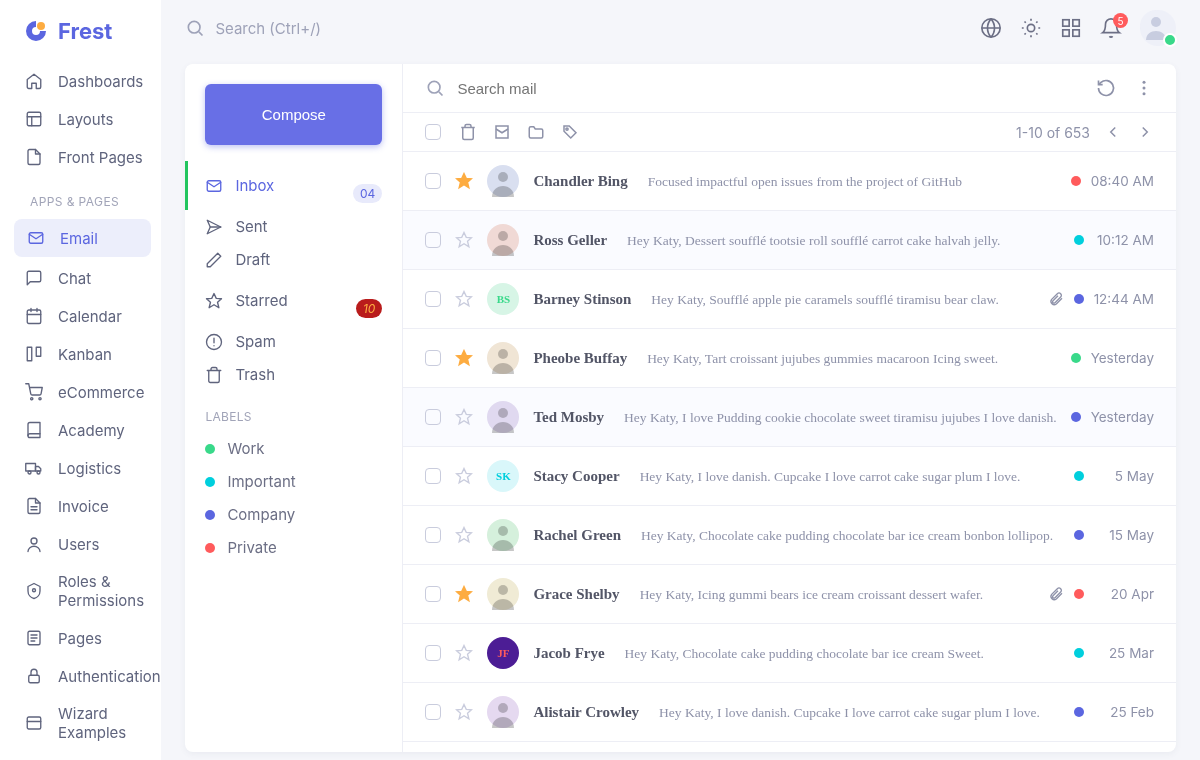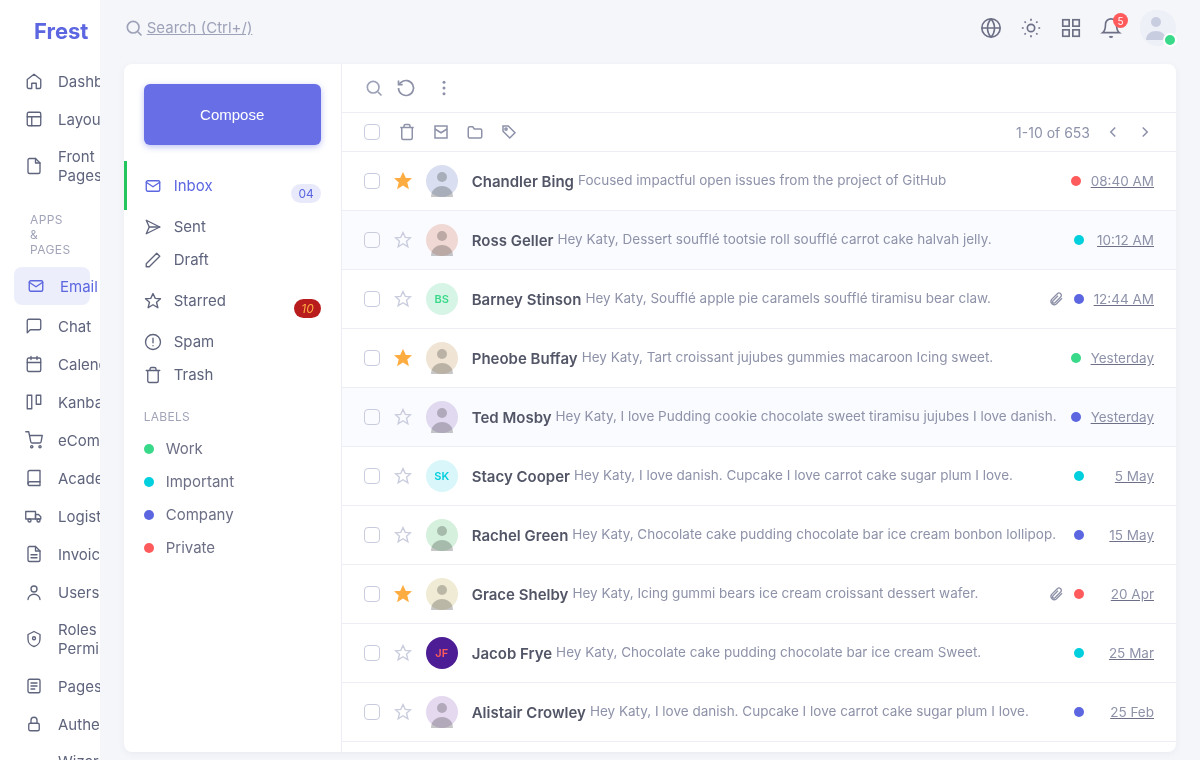--- a/index.html
+++ b/index.html
@@ -9,21 +9,21 @@
 .brand { display: flex; align-items: center; padding: 18px 22px 18px 24px; gap: 10px; }
 .brand-logo { width: 24px; height: 24px; position: relative; }
 .brand-name { font-size: 22px; font-weight: 700; color: #5b66e0; }
 .nav-item { display: flex; align-items: center; padding: 9px 16px 9px 24px; color: #5f647d; cursor: pointer; gap: 14px; }
 .nav-item.active { background: #eceefb; color: #5b66e0; border-radius: 8px; margin: 2px 10px 2px 14px; padding-left: 12px; }
 .nav-icon { width: 20px; height: 20px; display: flex; align-items: center; justify-content: center; flex-shrink: 0; }
 .nav-label { flex: 1; }
 .nav-section { padding: 18px 30px 8px; font-size: 12px; letter-spacing: 0.4px; color: #a1a4b8; text-transform: uppercase; }
 .main { flex: 1; display: flex; flex-direction: column; }
 .topbar { height: 56px; display: flex; align-items: center; padding: 0 24px; gap: 14px; }
-.search-wrap { flex: 1; display: flex; align-items: flex-start; gap: 3px; color: #9ea2b8; text-decoration: underline; }
+.search-wrap { flex: 1; display: flex; align-items: flex-end; gap: 10px; color: #9ea2b8; }
 .topbar-icons { display: flex; align-items: center; gap: 18px; }
 .top-icon { width: 22px; height: 22px; display:flex; align-items:center; justify-content:center; color:#6c6f85; cursor:pointer; position:relative; }
 .bell-badge { position:absolute; top:-4px; right:-6px; background:#ff5b5c; color:#fff; font-size:10px; min-width:15px; height:15px; border-radius:8px; display:flex; align-items:center; justify-content:center; padding:0 3px; }
 .avatar-sm { width:36px; height:36px; border-radius:50%; background:#eef0f8; position:relative; overflow:visible; }
 .avatar-sm::after { content:""; position:absolute; width:10px; height:10px; background:#39d98a; border:2px solid #fff; border-radius:50%; bottom:-1px; right:-1px; }
 .card { margin: 8px 24px; background:#fff; border-radius:8px; box-shadow: 0 2px 6px rgba(90,95,130,0.07); display:flex; flex:1; overflow:hidden; }
 .mail-side { width:218px; border-right:1px solid #edeef5; padding:20px; display:flex; flex-direction:column; }
 .compose-btn { background:#686fe6; color:#fff; border:none; border-radius:6px; padding:22px; font-size:15px; cursor:pointer; box-shadow: 0 2px 6px rgba(91,102,224,0.4); }
 .mail-nav { margin-top: 16px; }
 .mail-nav-item { display:flex; align-items:center; gap:12px; padding: 7px 0 7px 0; cursor:pointer; color:#5f647d; }
@@ -40,25 +40,25 @@
 .mail-toolbar { display:flex; align-items:center; padding:10px 22px; gap:18px; border-bottom:1px solid #edeef5; }
 .chk { width:16px; height:16px; border:1.6px solid #c9ccdd; border-radius:4px; cursor:pointer; flex-shrink:0; }
 .toolbar-icons { display:flex; gap:16px; color:#8e92a9; }
 .toolbar-icons span { cursor:pointer; }
 .page-info { margin-left:auto; color:#8e92a9; font-size:14px; display:flex; align-items:center; gap:14px; }
 .mail-list { flex:1; overflow-y:auto; }
 .mail-row { display:flex; align-items:center; padding:13px 22px; border-bottom:1px solid #edeef5; gap:14px; cursor:pointer; }
 .mail-row.unread { background:#fafbff; }
 .star { color:#c9ccdd; cursor:pointer; width:18px; }
 .star.on { color:#fdac41; }
-.row-avatar { width:32px; height:32px; border-radius:50%; flex-shrink:0; display:flex; align-items:center; justify-content:center; font-size:11px; font-weight:600; color:#fff; }
-.row-text { flex:1; display:flex; align-items:flex-start; gap:4px; min-width:0; }
+.row-avatar { width:32px; height:32px; border-radius:50%; flex-shrink:0; display:flex; align-items:center; justify-content:center; font-size:11px; font-weight:600; color:#fff;font-family:Liberation Serif, serif; }
+.row-text { flex:1; display:flex; align-items:flex-end; gap:20px; min-width:0;font-family:Liberation Serif, serif; }
 .row-name { font-weight:600; color:#525566; white-space:nowrap; }
 .row-subj { color:#8e92a9; font-size:13.5px; white-space:nowrap; overflow:hidden; text-overflow:ellipsis; }
-.row-meta { display:flex; align-items:center; gap:10px; flex-shrink:0;text-decoration:underline; }
+.row-meta { display:flex; align-items:center; gap:10px; flex-shrink:0; }
 .row-time { color:#8e92a9; font-size:13.5px; min-width:60px; text-align:right; }
 .attach { color:#8e92a9; }
 svg { display:block; }
 .head-svg { width:32px; height:32px; }
 </style>
 </head>
 <body>
 
 <aside class="sidebar">
   <div class="brand">
@@ -368,20 +368,21 @@
     </div>
 
     <div class="mail-main">
       <div class="mail-search">
         <span>
             <svg width="20" height="20" viewBox="0 0 24 24" fill="none" stroke="currentColor" stroke-width="2">
               <circle cx="11" cy="11" r="7"></circle>
               <path d="m21 21-4.3-4.3"></path>
             </svg>
           </span>
+        <input placeholder="Search mail" style="">
         <span style="color:#8e92a9">
             <svg width="20" height="20" viewBox="0 0 24 24" fill="none" stroke="currentColor" stroke-width="2">
               <path d="M3 12a9 9 0 1 0 3-6.7L3 8"></path>
               <path d="M3 3v5h5"></path>
             </svg>
           </span>
         <span style="color:#8e92a9;margin-left:6px">
             <svg width="20" height="20" viewBox="0 0 24 24" fill="currentColor">
               <circle cx="12" cy="5" r="1.8"></circle>
               <circle cx="12" cy="12" r="1.8"></circle>

